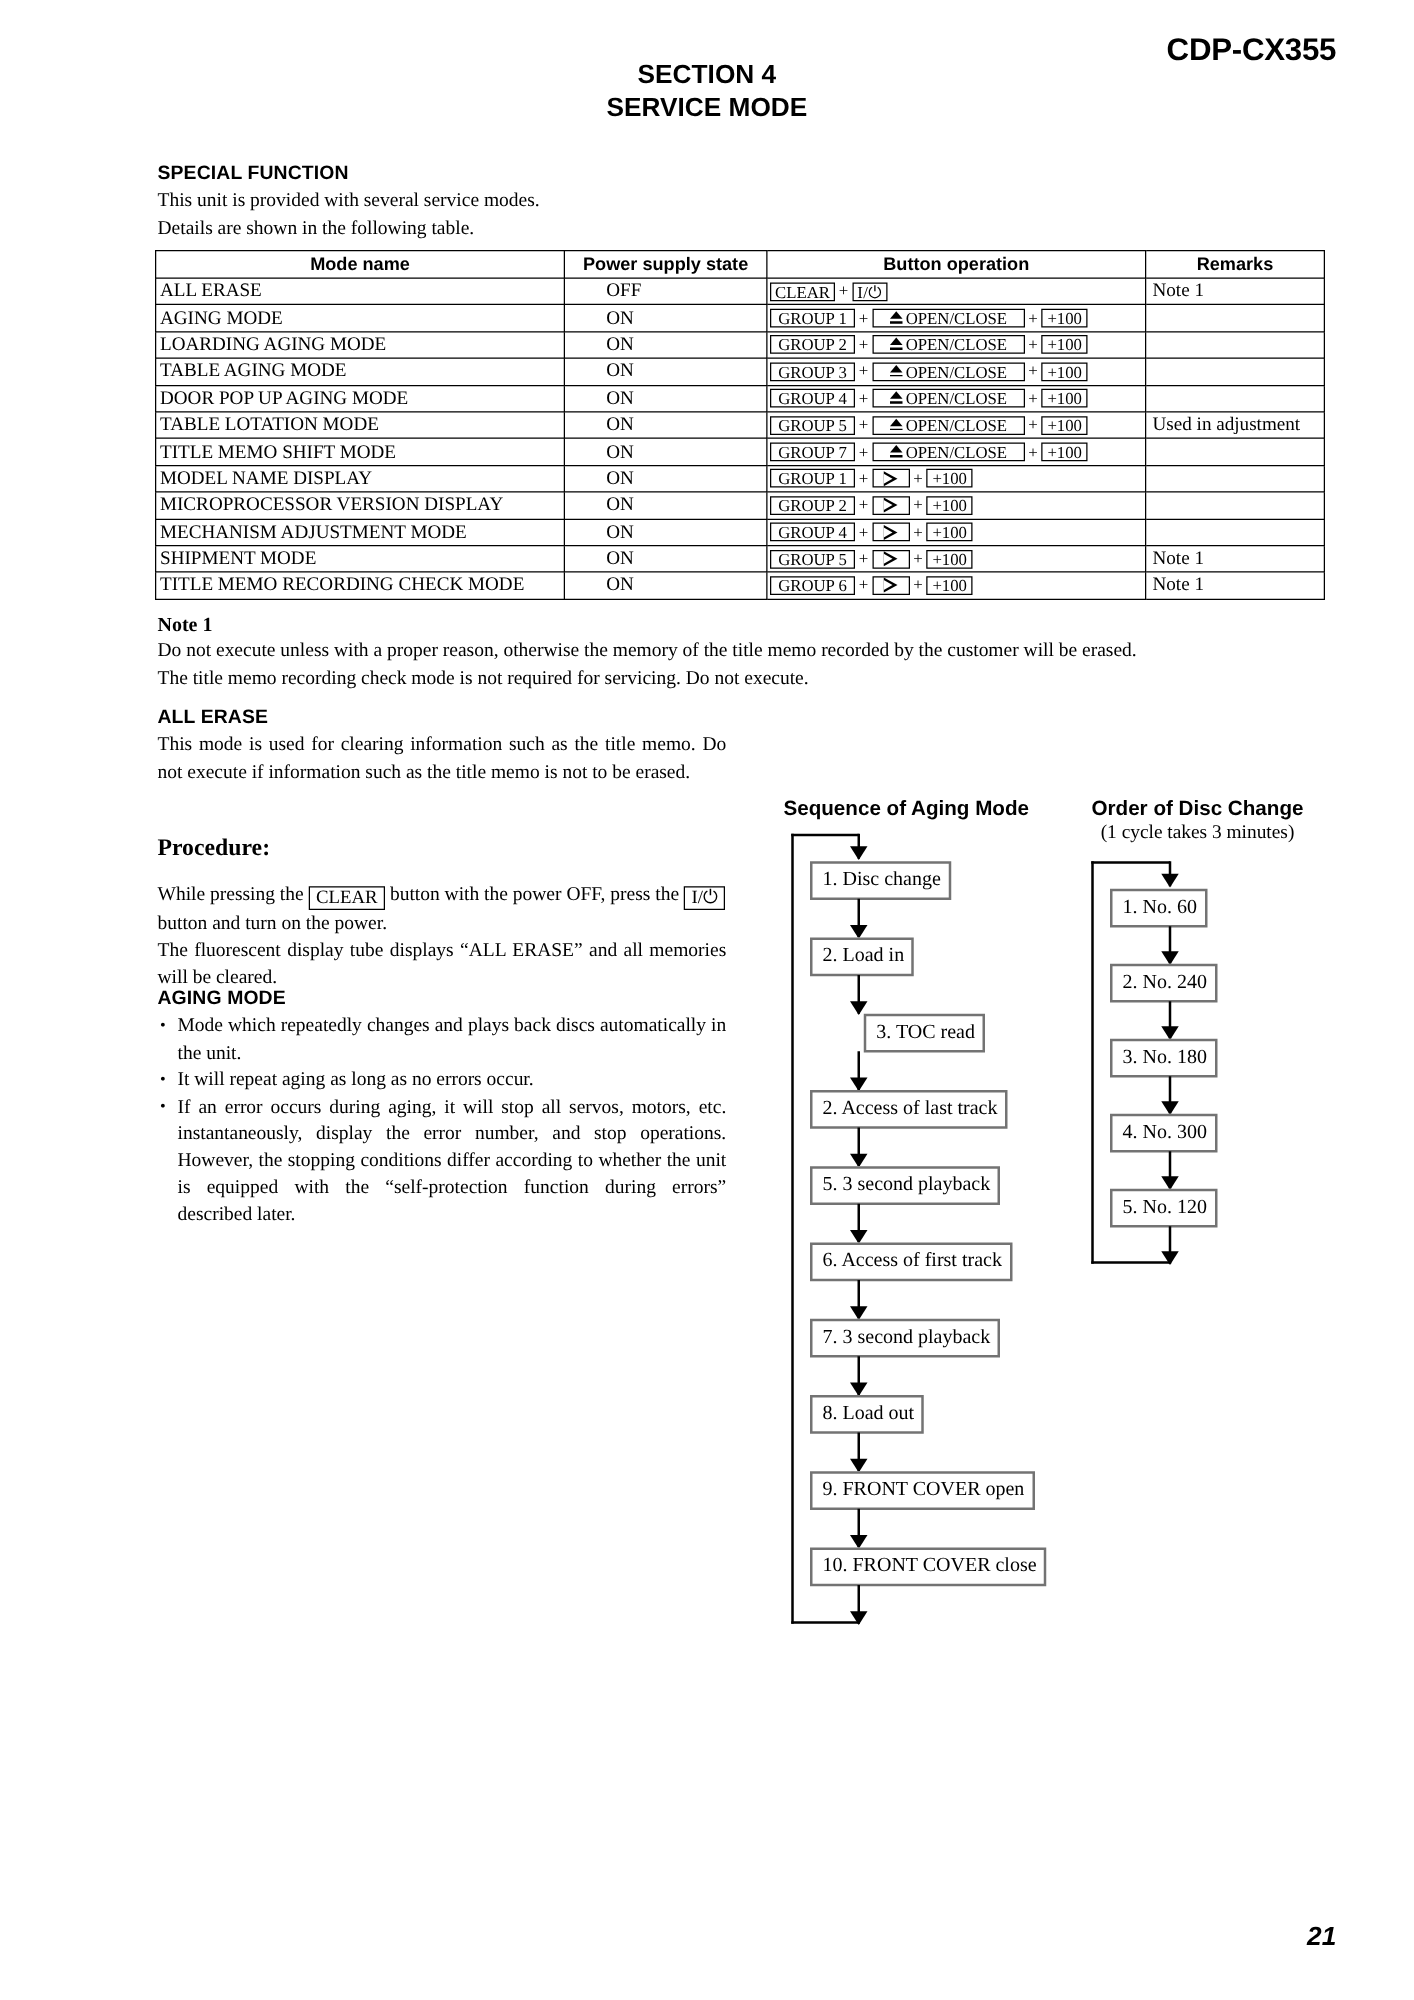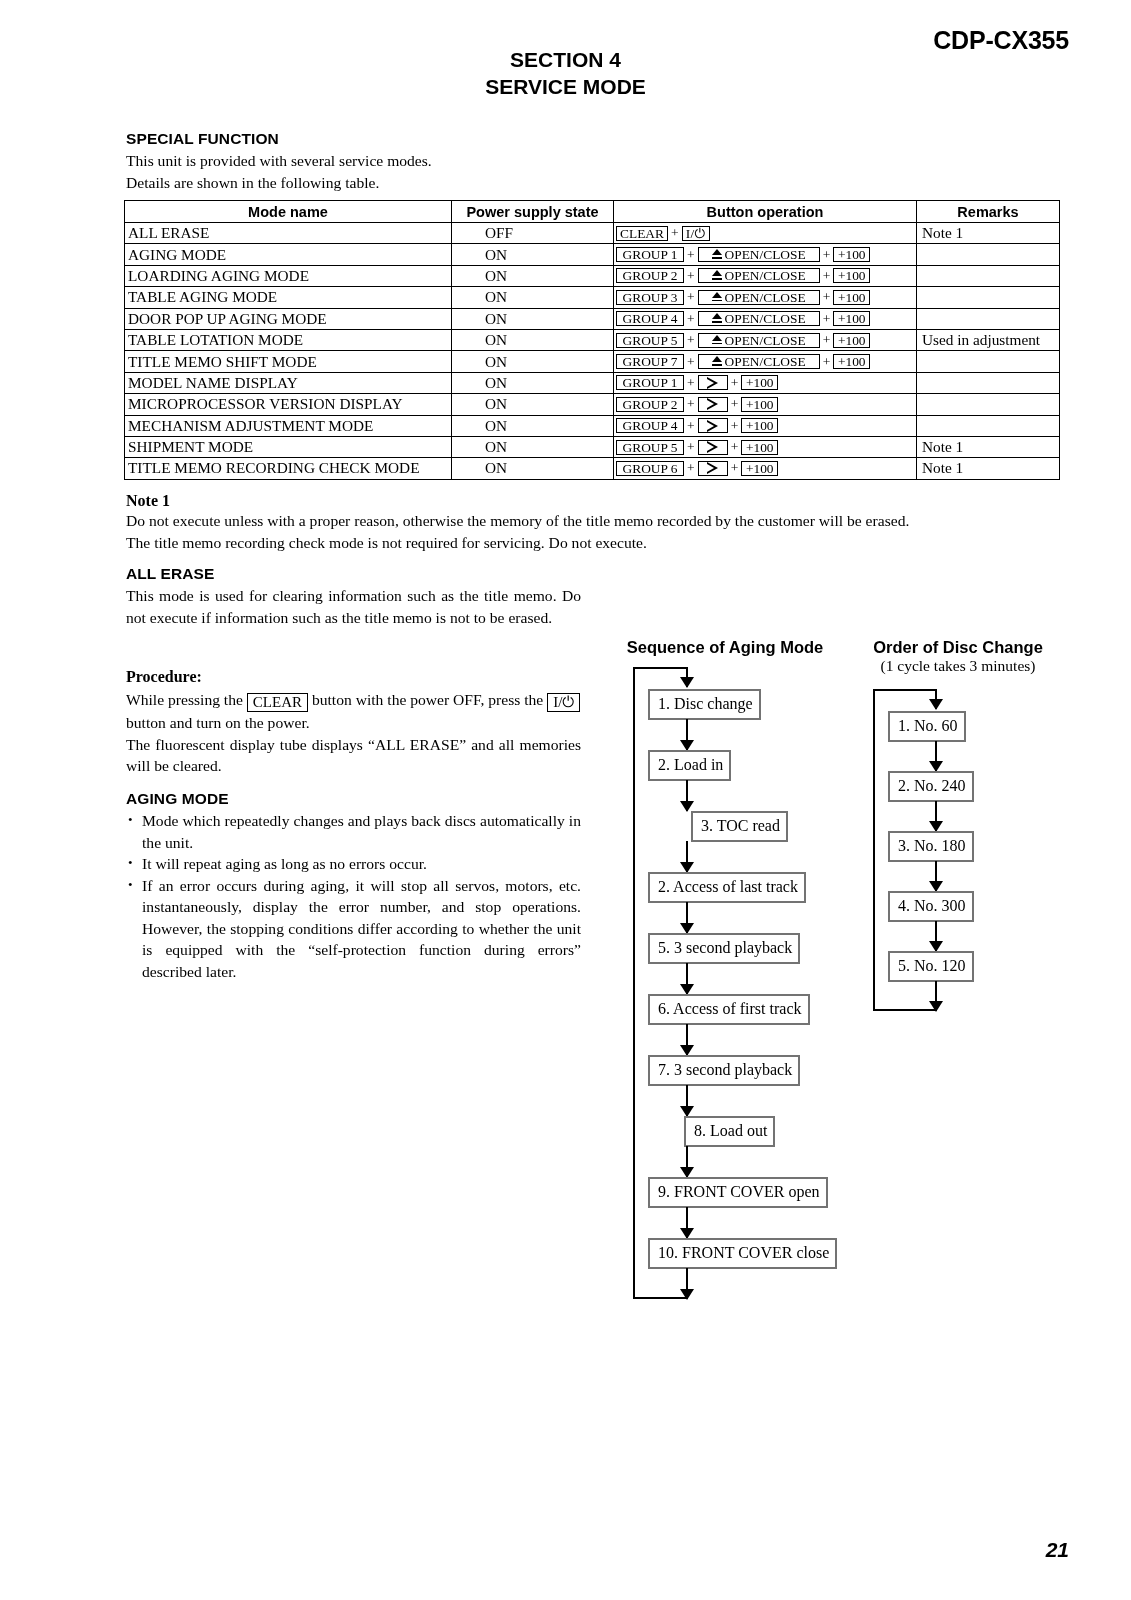--- a/index.html
+++ b/index.html
@@ -176,23 +176,23 @@
 
   
   #all-erase-block { position: absolute; left: 126px; top: 565px; width: 455px; }
   #all-erase-block .sec-label { display:block; margin-bottom: 2px; }
   .just { text-align: justify; }
 
   #procedure-block { position: absolute; left: 126px; top: 668px; width: 455px; }
   .proc-title {
     font-family: "Liberation Serif", serif;
     font-weight: bold;
-    font-size: 16px;
+    font-size: 19px;
     display: block;
-    margin-bottom: 3px;
+    margin-bottom: 15px;
   }
   .inline-key {
     display: inline-flex;
     align-items: center;
     justify-content: center;
     border: 1.3px solid #000;
     padding: 0 5px;
     font-size: 15px;
     line-height: 17px;
     vertical-align: -2px;
@@ -529,21 +529,21 @@
         <div class="fc-box" style="position: absolute; left: 48px; top: 154px; margin-left: 43px;">3.  TOC read</div>
         <div class="fc-arrow" style="position: absolute; left: 86px; top: 184px; height: 31px;"></div>
         <div class="fc-box" style="position: absolute; left: 48px; top: 215px;">2.  Access of last track</div>
         <div class="fc-arrow" style="position: absolute; left: 86px; top: 245px; height: 31px;"></div>
         <div class="fc-box" style="position: absolute; left: 48px; top: 276px;">5. 3 second playback</div>
         <div class="fc-arrow" style="position: absolute; left: 86px; top: 306px; height: 31px;"></div>
         <div class="fc-box" style="position: absolute; left: 48px; top: 337px;">6.  Access of first track</div>
         <div class="fc-arrow" style="position: absolute; left: 86px; top: 367px; height: 31px;"></div>
         <div class="fc-box" style="position: absolute; left: 48px; top: 398px;">7.  3 second playback</div>
         <div class="fc-arrow" style="position: absolute; left: 86px; top: 428px; height: 31px;"></div>
-        <div class="fc-box" style="position: absolute; left: 48px; top: 459px; margin-left: 36px;">8.  Load out</div>
+        <div class="fc-box" style="position: absolute; left: 48px; top: 459px;">8.  Load out</div>
         <div class="fc-arrow" style="position: absolute; left: 86px; top: 489px; height: 31px;"></div>
         <div class="fc-box" style="position: absolute; left: 48px; top: 520px;">9.  FRONT COVER open</div>
         <div class="fc-arrow" style="position: absolute; left: 86px; top: 550px; height: 31px;"></div>
         <div class="fc-box" style="position: absolute; left: 48px; top: 581px;">10. FRONT COVER close</div>
         <div class="fc-arrow" style="position: absolute; left: 86px; top: 611px; height: 31px;"></div>
         <div class="loop-line" style="left: 33px; top: 10px; width: 54px; height: 632px;"></div>
       </div>
   </div>
 
   <div id="disc-order">

